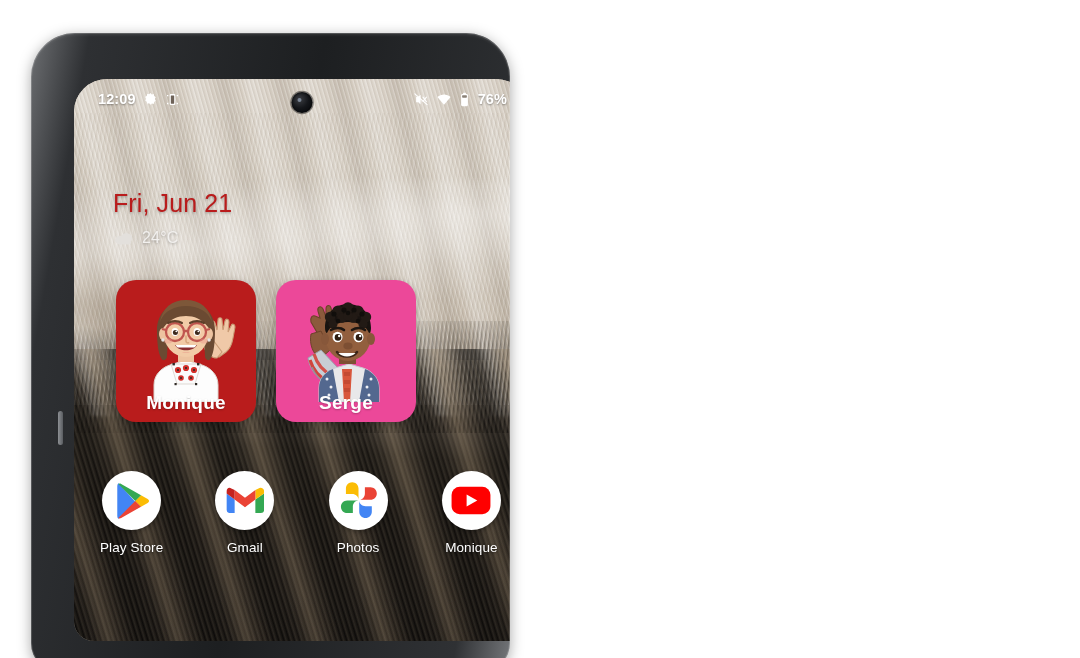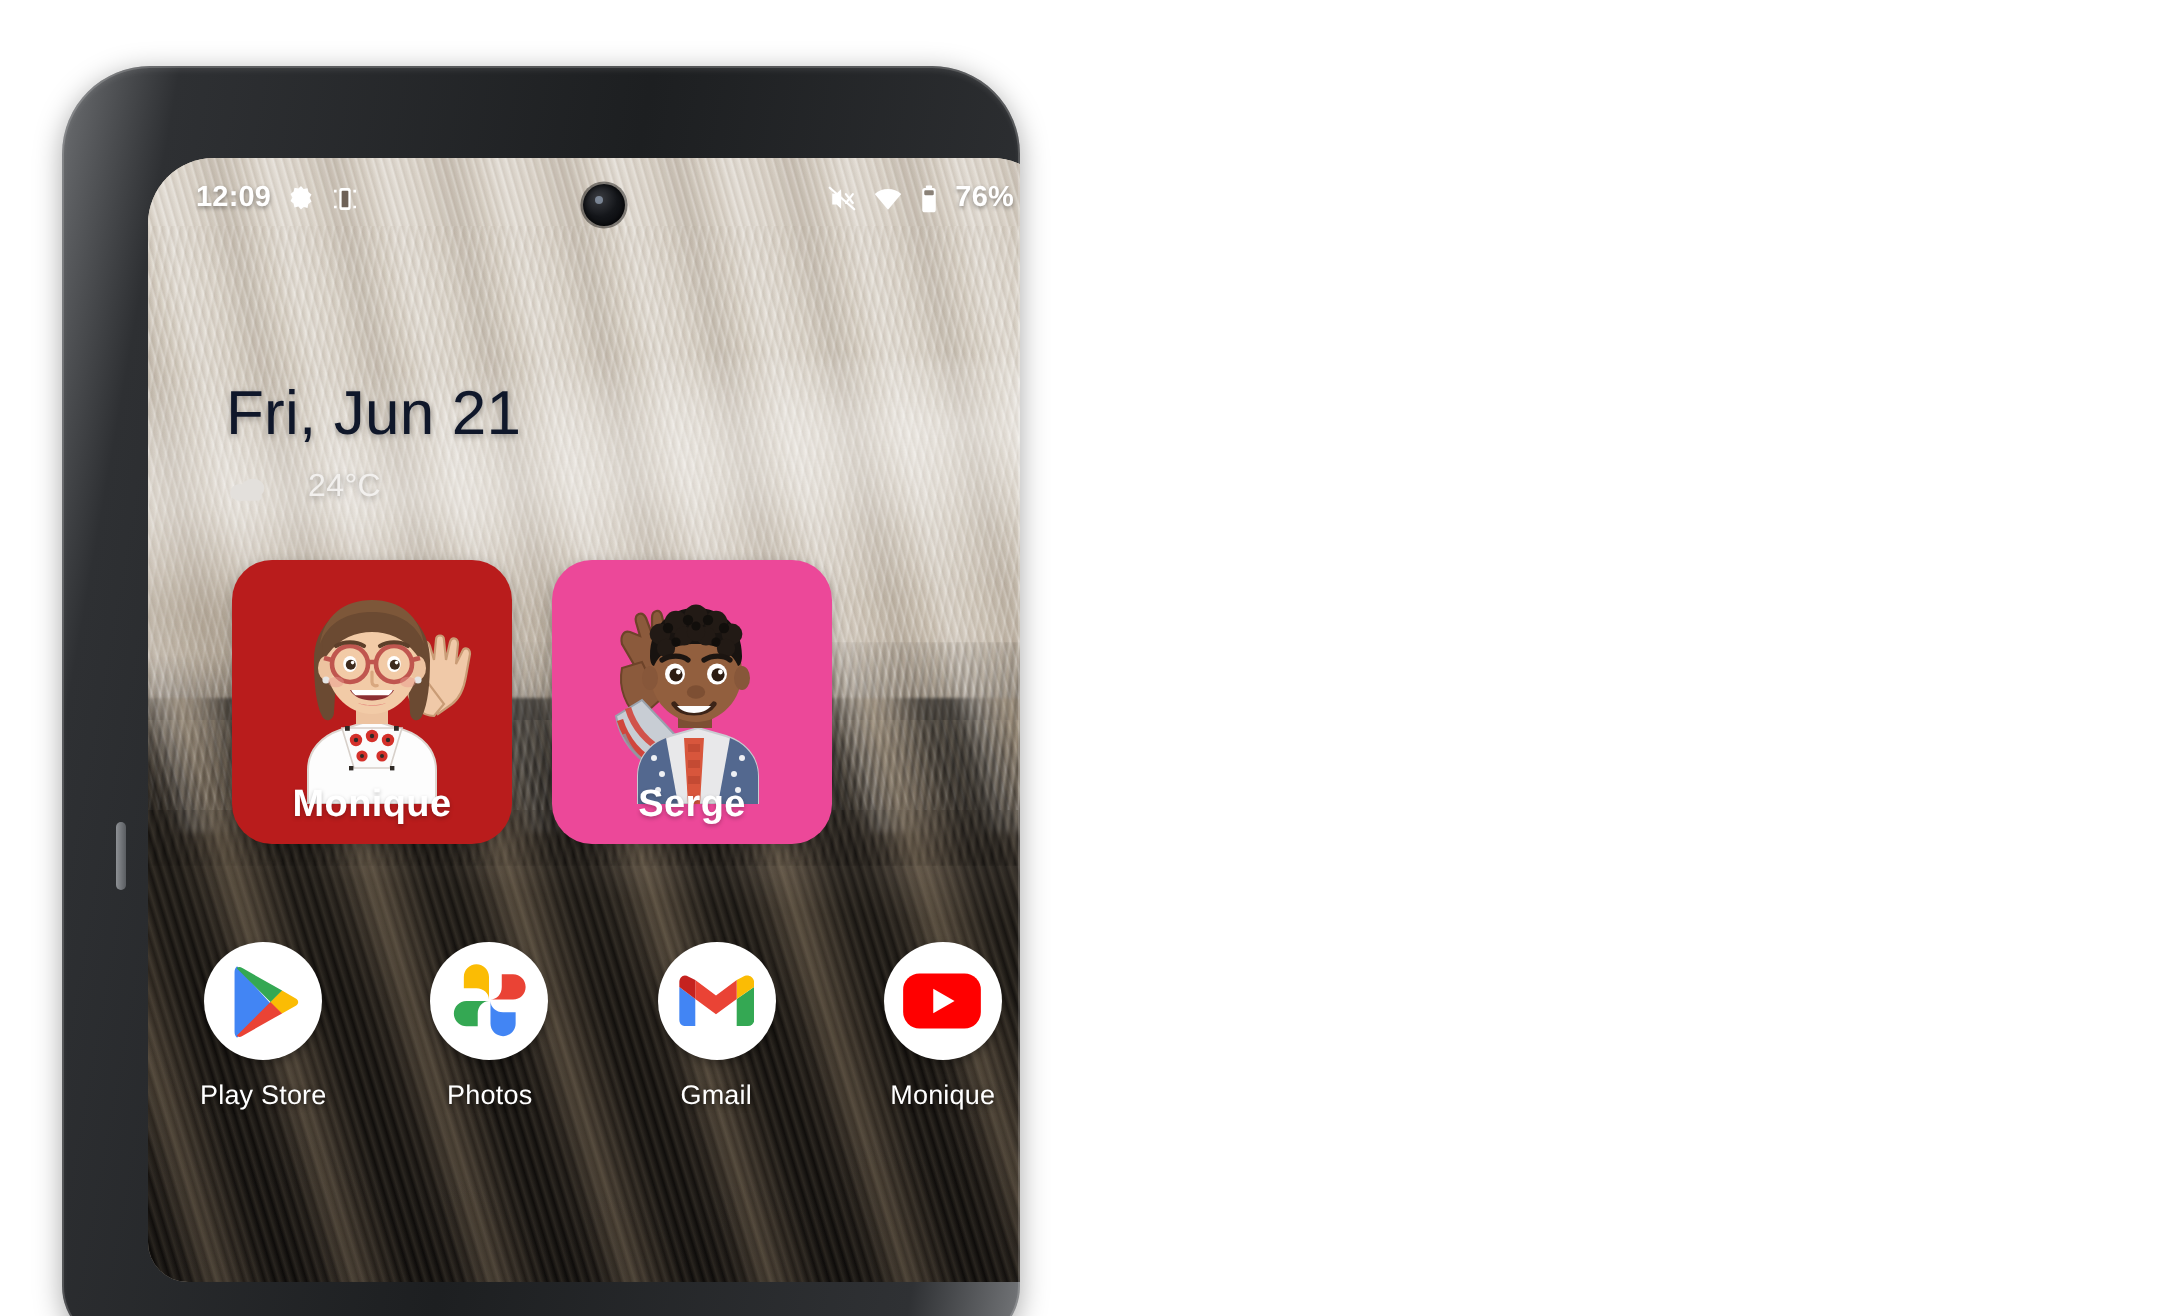--- a/index.html
+++ b/index.html
@@ -222,30 +222,30 @@
   
   #date-weather {
     position: absolute;
     left: 39px;
     top: 112px;
     z-index: 4;
     color: #ffffff;
     text-shadow: 0 1px 3px rgba(0,0,0,0.30);
   }
   #date-text {
-    font-size: 31px;
+    font-size: 25px;
     font-weight: 400;
     letter-spacing: .1px;
     line-height: 1;
-    color: #0f172a;
+    color: #b91c1c;
   }
   #weather-row {
     display: flex;
     align-items: center;
-    gap: 19px;
+    gap: 7px;
     margin-top: 13px;
   }
   #temperature-text {
     font-size: 16px;
     font-weight: 400;
     color: #f2f0ee;
     letter-spacing: .2px;
   }
 
   
@@ -553,45 +553,45 @@
             <path d="M27.3 26.1l-5.9-5.9v-0.4l5.9-5.9 0.2 0.1 7 4c2 1.1 2 3 0 4.1l-7 4z" fill="#fbbc04"></path>
             <path d="M27.5 26.0L21.4 20 3.6 37.8c0.7 0.7 1.8 0.8 3 0.1l20.9-11.9" fill="#ea4335"></path>
             <path d="M27.5 14.0L6.6 2.1c-1.2-0.7-2.3-0.6-3 0.1L21.4 20z" fill="#34a853"></path>
           </svg>
         </div>
         <div class="dock-label">Play Store</div>
       </div>
 
       <div class="dock-app">
         <div class="dock-icon">
-          <svg width="37" height="37" viewBox="0 0 40 40">
-            <path d="M20 19.2V7.0c0-3.8-3.0-6.8-6.8-6.8S6.4 3.2 6.4 7.0v6.1h6.8c3.8 0 6.8 2.7 6.8 6.1z" fill="#fbbc04"></path>
-            <path d="M20.8 19.2H33c3.8 0 6.8-3.0 6.8-6.8s-3.0-6.8-6.8-6.8h-6.1v6.8c0 3.8-2.7 6.8-6.1 6.8z" fill="#ea4335"></path>
-            <path d="M20.8 20.0v12.2c0 3.8 3.0 6.8 6.8 6.8s6.8-3.0 6.8-6.8v-6.1h-6.8c-3.8 0-6.8-2.7-6.8-6.1z" fill="#4285f4"></path>
-            <path d="M20 20.0H7.8c-3.8 0-6.8 3.0-6.8 6.8s3.0 6.8 6.8 6.8h6.1v-6.8c0-3.8 2.7-6.8 6.1-6.8z" fill="#34a853"></path>
-          </svg>
-        </div>
-        <div class="dock-label">Photos</div>
-      </div>
-
-      <div class="dock-app">
-        <div class="dock-icon">
           <svg width="38" height="29" viewBox="0 0 40 30">
             <path d="M3.2 28.2h5.9V13.9L0.7 7.6v17.3a3.3 3.3 0 0 0 2.5 3.3z" fill="#4285f4"></path>
             <path d="M30.9 28.2h5.9a3.3 3.3 0 0 0 3.3-3.3V7.6l-9.2 6.3z" fill="#34a853"></path>
             <path d="M30.9 4.0v9.9l9.2-6.3V5.3c0-3.1-3.5-4.8-5.9-3z" fill="#fbbc04"></path>
             <path d="M9.1 13.9V4.0L20 12.1 30.9 4.0v9.9L20 22.0z" fill="#ea4335"></path>
             <path d="M0.7 5.3v2.3l8.4 6.3V4.0L5.6 2.3C3.2 0.5 0.7 2.2 0.7 5.3z" fill="#c5221f"></path>
           </svg>
         </div>
         <div class="dock-label">Gmail</div>
       </div>
 
       <div class="dock-app">
         <div class="dock-icon">
+          <svg width="37" height="37" viewBox="0 0 40 40">
+            <path d="M20 19.2V7.0c0-3.8-3.0-6.8-6.8-6.8S6.4 3.2 6.4 7.0v6.1h6.8c3.8 0 6.8 2.7 6.8 6.1z" fill="#fbbc04"></path>
+            <path d="M20.8 19.2H33c3.8 0 6.8-3.0 6.8-6.8s-3.0-6.8-6.8-6.8h-6.1v6.8c0 3.8-2.7 6.8-6.1 6.8z" fill="#ea4335"></path>
+            <path d="M20.8 20.0v12.2c0 3.8 3.0 6.8 6.8 6.8s6.8-3.0 6.8-6.8v-6.1h-6.8c-3.8 0-6.8-2.7-6.8-6.1z" fill="#4285f4"></path>
+            <path d="M20 20.0H7.8c-3.8 0-6.8 3.0-6.8 6.8s3.0 6.8 6.8 6.8h6.1v-6.8c0-3.8 2.7-6.8 6.1-6.8z" fill="#34a853"></path>
+          </svg>
+        </div>
+        <div class="dock-label">Photos</div>
+      </div>
+
+      <div class="dock-app">
+        <div class="dock-icon">
           <svg width="40" height="29" viewBox="0 0 42 30">
             <rect x="0.6" y="0.6" width="40.8" height="28.8" rx="8.6" fill="#ff0000"></rect>
             <path d="M16.4 8.6v12.8L27.6 15z" fill="#ffffff"></path>
           </svg>
         </div>
         <div class="dock-label">Monique</div>
       </div>
 
     </div>
 

